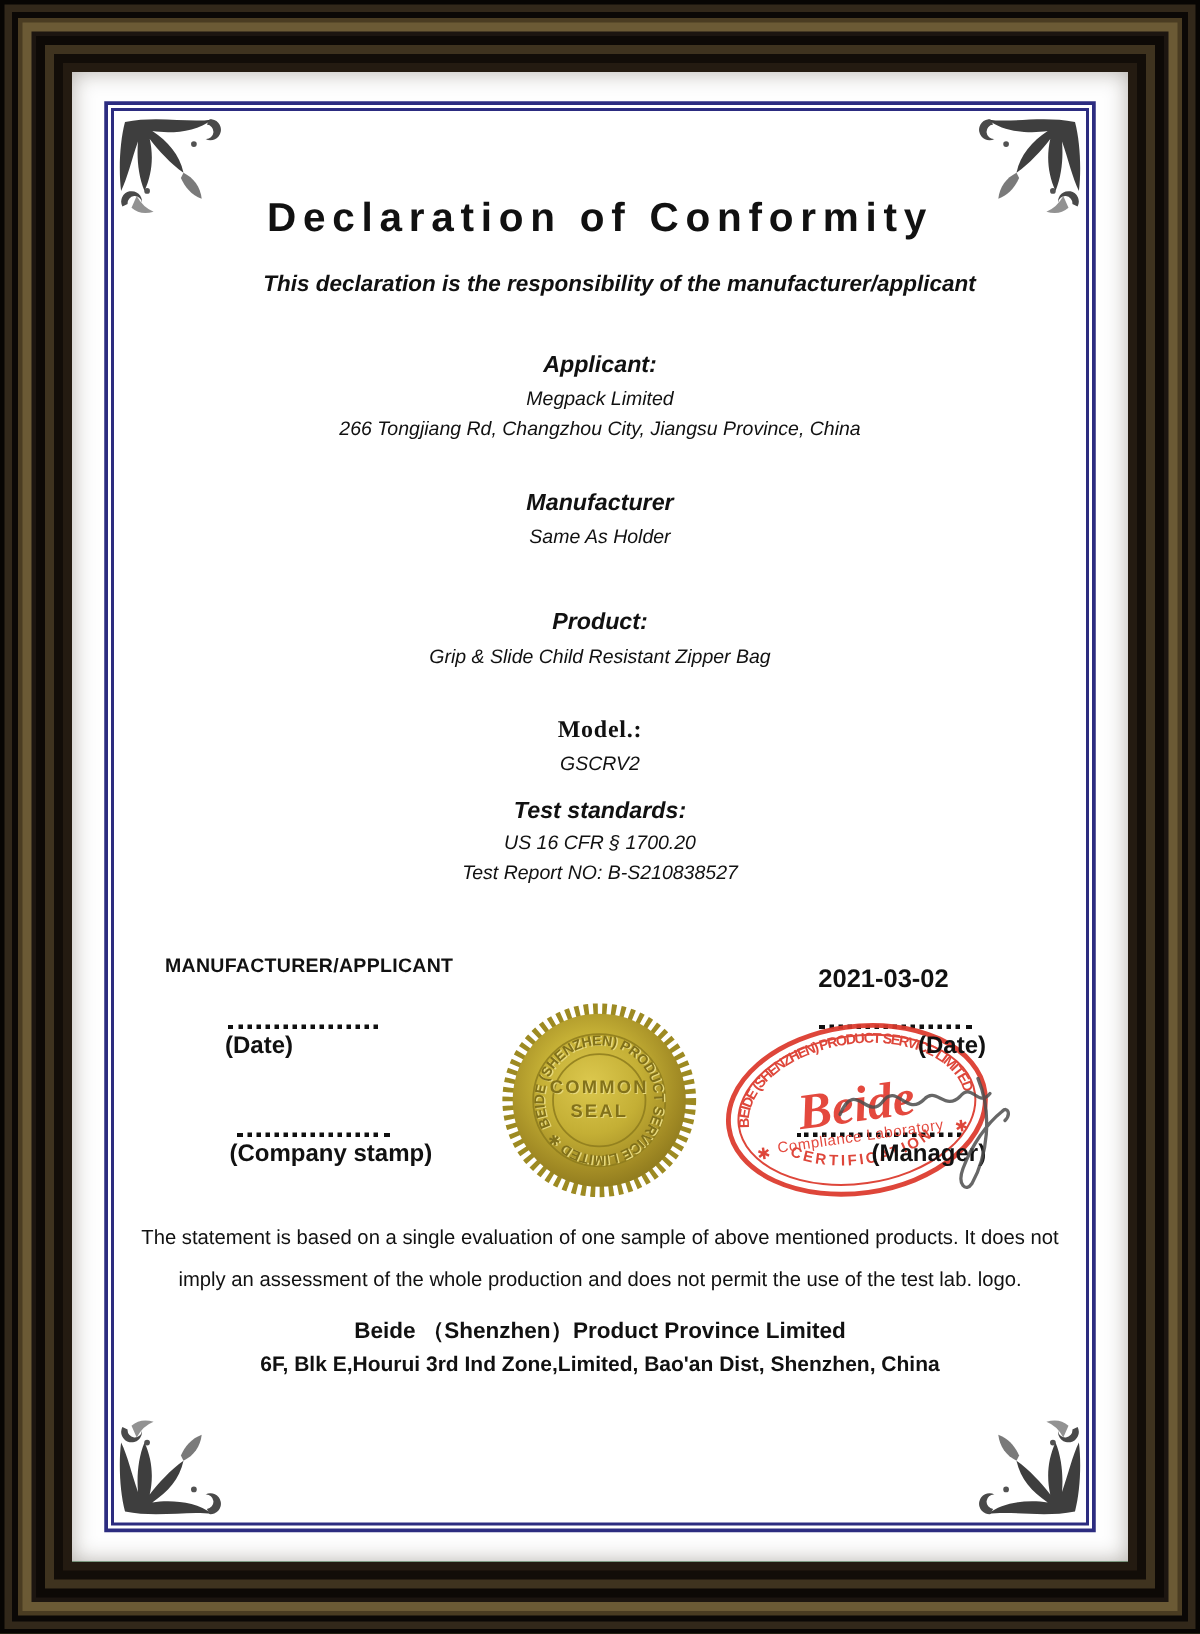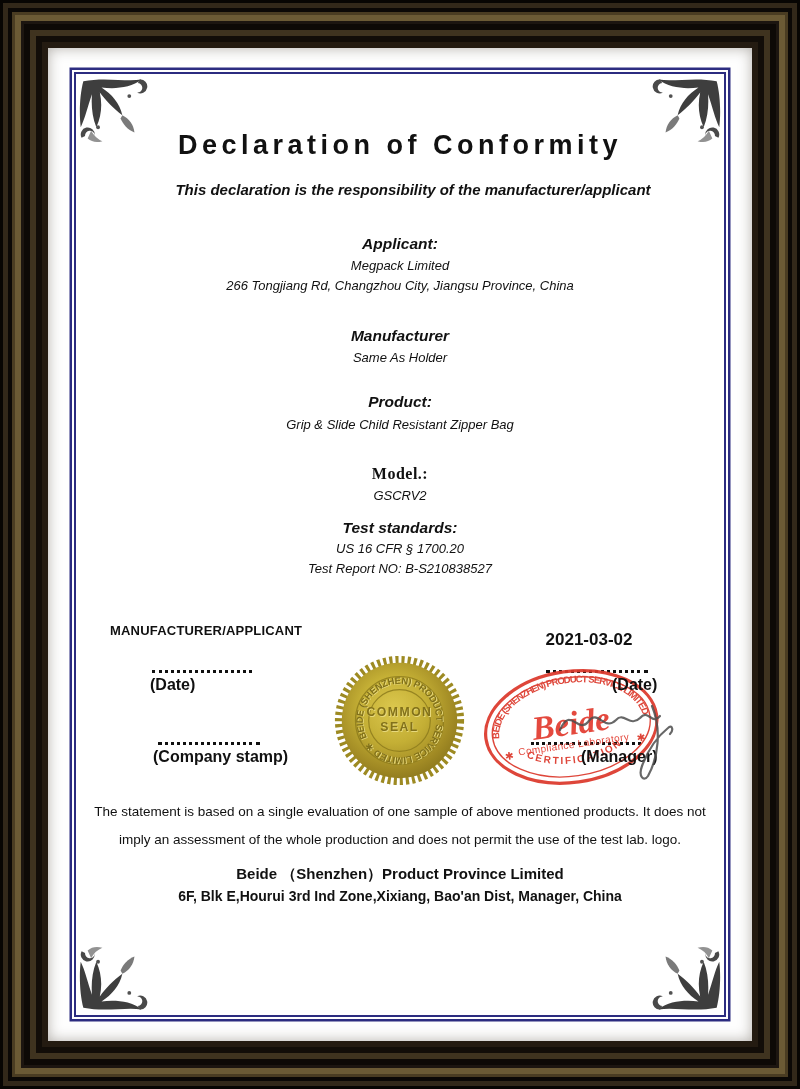--- a/index.html
+++ b/index.html
@@ -101,21 +101,21 @@
       <div class="title">Declaration of Conformity</div>
       <div class="subtitle">This declaration is the responsibility of the manufacturer/applicant</div>
 
       <div class="sec-h" style="margin-top:37px">Applicant:</div>
       <div class="sec-v" style="margin-top:5px">Megpack Limited</div>
       <div class="sec-v" style="margin-top:5px">266 Tongjiang Rd, Changzhou City, Jiangsu Province, China</div>
 
       <div class="sec-h" style="margin-top:34px">Manufacturer</div>
       <div class="sec-v" style="margin-top:5px">Same As Holder</div>
 
-      <div class="sec-h" style="margin-top:28px">Product:</div>
+      <div class="sec-h" style="margin-top:41px">Product:</div>
       <div class="sec-v" style="margin-top:6px">Grip &amp; Slide Child Resistant Zipper Bag</div>
 
       <div class="sec-h serif" style="margin-top:33px">Model.:</div>
       <div class="sec-v" style="margin-top:5px">GSCRV2</div>
 
       <div class="sec-h" style="margin-top:16px">Test standards:</div>
       <div class="sec-v" style="margin-top:4px">US 16 CFR § 1700.20</div>
 
       <div class="sec-v" style="margin-top:5px">Test Report NO: B-S210838527</div>
 
@@ -166,17 +166,17 @@
         <svg class="signature" viewBox="0 0 120 110">
           <g fill="none" stroke="#4d4d4d" stroke-width="2.2" stroke-linecap="round" opacity=".85">
             <path d="M6,50 C16,26 24,54 34,42 C44,28 50,52 62,40 C70,31 76,48 86,38 C94,28 98,46 106,36"></path>
             <path d="M98,26 C108,50 104,78 94,96 C90,102 84,97 88,86 C94,70 104,56 114,48 C118,44 120,50 116,54"></path>
           </g>
         </svg>
       </div>
 
       <div class="disclaimer">The statement is based on a single evaluation of one sample of above mentioned products. It does not imply an assessment of the whole production and does not permit the use of the test lab. logo.</div>
       <div class="footer-company">Beide （Shenzhen）Product Province Limited</div>
-      <div class="footer-address">6F, Blk E,Hourui 3rd Ind Zone,Xixiang, Bao'an Dist, Manager, China</div>
+      <div class="footer-address">6F, Blk E,Hourui 3rd Ind Zone,Limited, Bao'an Dist, Shenzhen, China</div>
 
     </div>
   </div>
 </div>
 
 </body></html>

